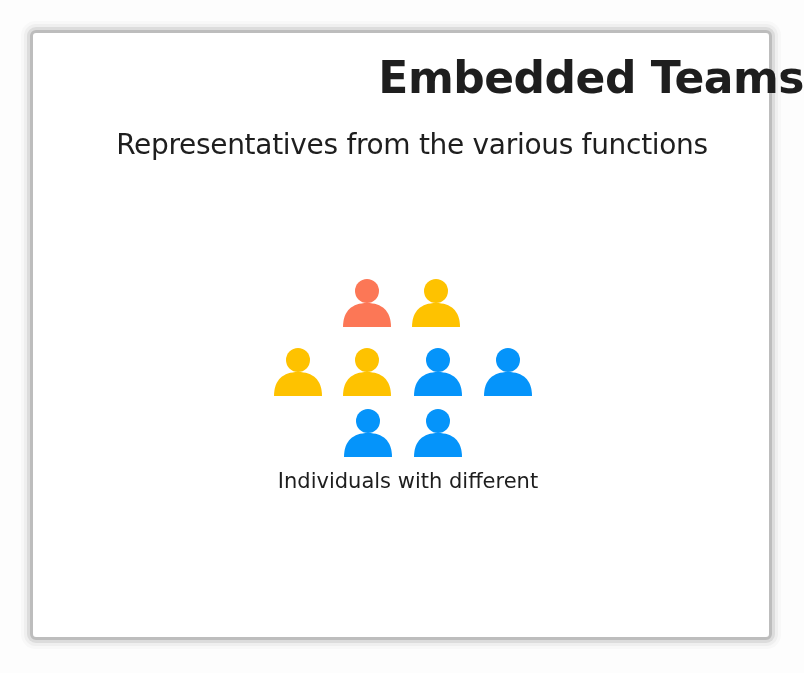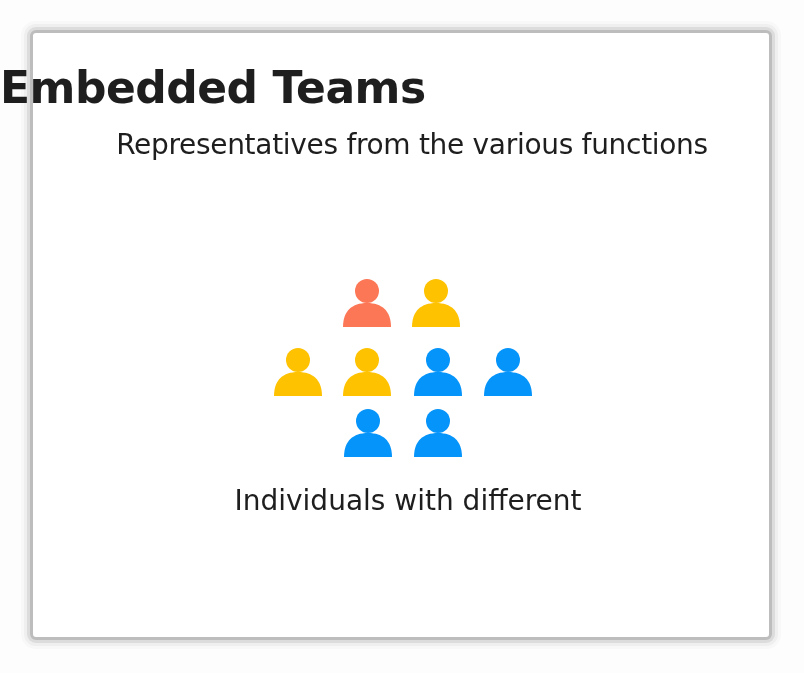--- a/index.html
+++ b/index.html
@@ -1,23 +1,23 @@
 <!DOCTYPE html>
 <html><head>
 <meta charset="utf-8">
 <style>
   html, body { margin:0; padding:0; }
   body { width:804px; height:673px; background:#fdfdfd; position:relative; overflow:hidden; font-family:"Liberation Sans", sans-serif; }
   .card { position:absolute; left:30px; top:30px; width:742px; height:610px; background:#ffffff;
     border:3px solid #bdbdbd; border-radius:6px; box-sizing:border-box;
     box-shadow: 0 0 0 3px #dcdcdc, 0 0 0 6px #efefef, 0 0 0 9px #f8f8f8; }
-  .title { position:absolute; left:0; width:804px; top:62px; text-align:left; font-family:"DejaVu Sans", sans-serif; font-weight:bold; font-size:44px; color:#1e1e1e; letter-spacing:-0.5px; }
+  .title { position:absolute; left:0; width:804px; top:52px; text-align:right; font-family:"DejaVu Sans", sans-serif; font-weight:bold; font-size:44px; color:#1e1e1e; letter-spacing:-0.5px; }
   .subtitle { position:absolute; left:0; width:824px; top:128px; text-align:center; font-family:"DejaVu Sans", sans-serif; font-size:28px; color:#1e1e1e; letter-spacing:-0.3px; }
   .person { position:absolute; width:50px; height:50px; }
-  .caption { position:absolute; left:200px; width:416px; top:484px; text-align:center; font-family:"DejaVu Sans", sans-serif; font-size:28px; line-height:34px; color:#1e1e1e; }
+  .caption { position:absolute; left:200px; width:416px; top:464px; text-align:center; font-family:"DejaVu Sans", sans-serif; font-size:21px; line-height:34px; color:#1e1e1e; }
 </style>
 </head>
 <body>
 
 <div class="card"></div>
 <div class="title">Embedded Teams</div>
 <div class="subtitle">Representatives from the various functions</div>
 
 <div id="people">
     <div class="person" style="left: 342px; top: 278px;"><svg width="50" height="50" viewBox="0 0 50 50">

